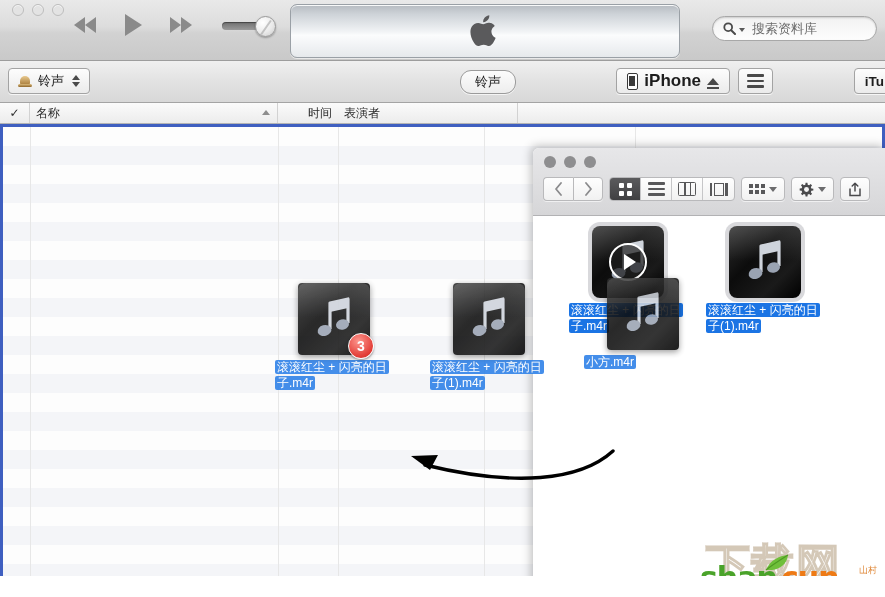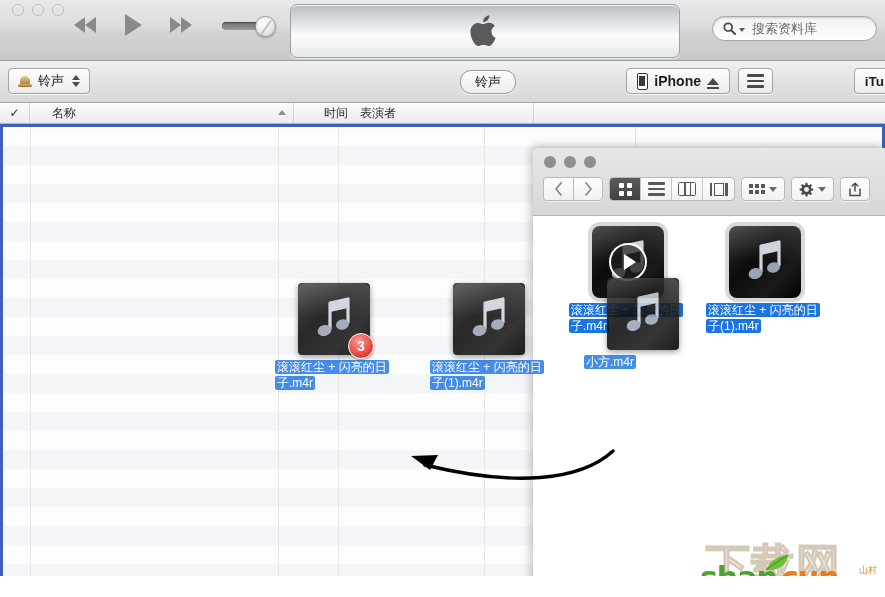--- a/index.html
+++ b/index.html
@@ -78,42 +78,42 @@
   .stepper{ display:flex; flex-direction:column; gap:2px; margin-left:2px; }
   .st-up{ width:0;height:0;border-left:4px solid transparent;border-right:4px solid transparent;border-bottom:5px solid #4a4a4a;}
   .st-dn{ width:0;height:0;border-left:4px solid transparent;border-right:4px solid transparent;border-top:5px solid #4a4a4a;}
 
   .pill-tab{
     position:absolute; left:460px; top:70px; padding:2px 14px; border-radius:11px;
     border:1px solid #9b9b9b; background:linear-gradient(to bottom,#fcfcfc,#ededed);
     font-size:13px; color:#222; box-shadow:0 1px 0 rgba(255,255,255,.7);
   }
 
-  .iphone-btn{ right:155px; top:7px; padding:0 10px; font-weight:bold; font-size:14px; }
+  .iphone-btn{ right:155px; top:7px; padding:0 10px; font-weight:bold; font-size:17px; }
   .phone-ico{ width:11px; height:17px; border:1.5px solid #3a3a3a; border-radius:2px; position:relative; background:#fff; }
   .phone-ico:before{ content:""; position:absolute; left:1px; top:2.5px; width:6px; height:10px; background:#3a3a3a; }
   .eject{ width:0;height:0;border-left:6px solid transparent;border-right:6px solid transparent;border-bottom:7px solid #4a4a4a; position:relative; }
   .eject:after{ content:""; position:absolute; left:-6px; top:9px; width:12px; height:2.5px; background:#4a4a4a; }
 
   .menu-btn{ right:112px; top:7px; width:35px; padding:0; justify-content:center; }
   .hamburger{ display:flex; flex-direction:column; gap:3px; }
   .hamburger span{ display:block; width:17px; height:2.5px; background:#4a4a4a; border-radius:1px; }
 
   .store-btn{ right:-10px; top:7px; padding:0 10px; font-weight:bold; font-size:13.5px; }
 
   
   .col-head{
     position:absolute; left:0; top:103px; width:885px; height:21px;
     background:linear-gradient(to bottom,#fbfbfb,#ececec);
     border-bottom:1px solid #b4b4b4; display:flex; font-size:12px; color:#2b2b2b;
   }
   .col{ position:relative; display:flex; align-items:center; height:100%;
         border-right:1px solid #d2d2d2; padding:0 6px; }
   .col.check{ width:30px; justify-content:center; }
-  .col.name{ width:248px;margin-left:16px; }
+  .col.name{ width:248px; }
   .col.time{ width:60px; justify-content:flex-end; border-right:none;text-align:right; }
   .col.artist{ width:180px; }
   .col.album{ width:310px; border-right:none; }
   .sort-arrow{ position:absolute; right:7px; top:7px;
     width:0;height:0;border-left:4px solid transparent;border-right:4px solid transparent;border-bottom:5px solid #8d8d8d;}
 
   
   .list-body{
     position:absolute; left:0; top:124px; width:885px; height:473px;
     background:#fdfdfd; border:3px solid #3f5fc0; border-top-width:3px;

